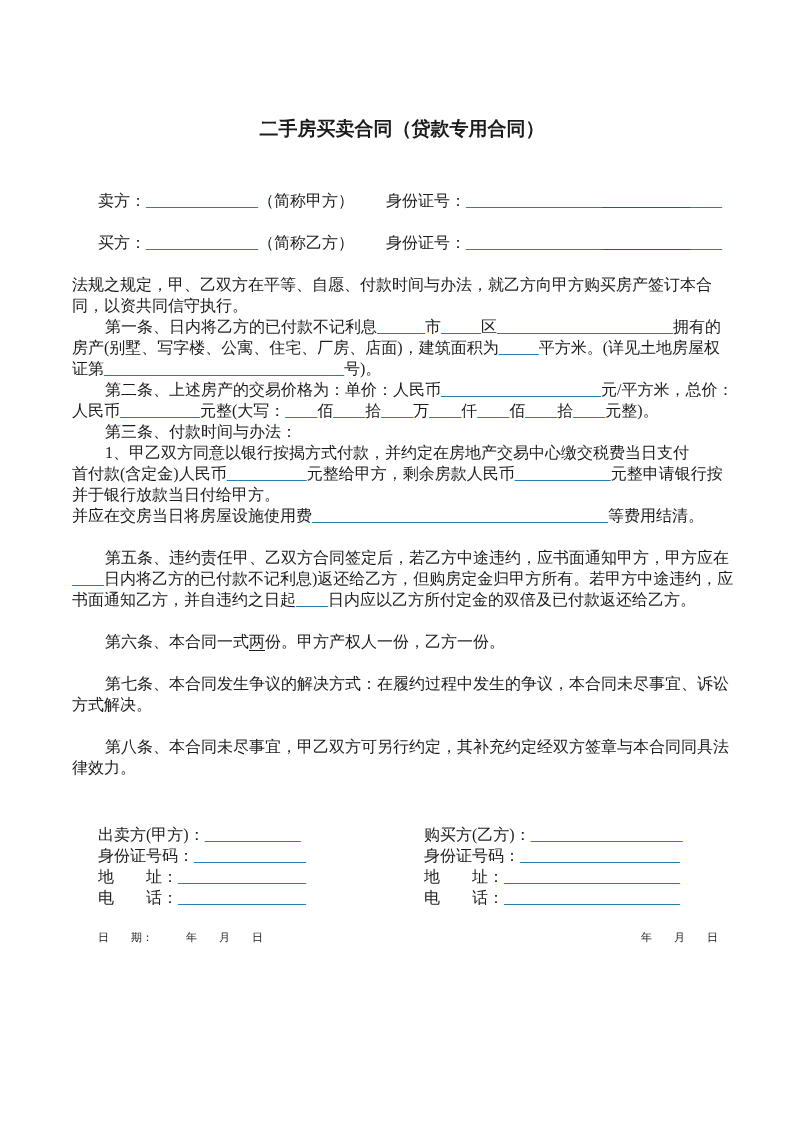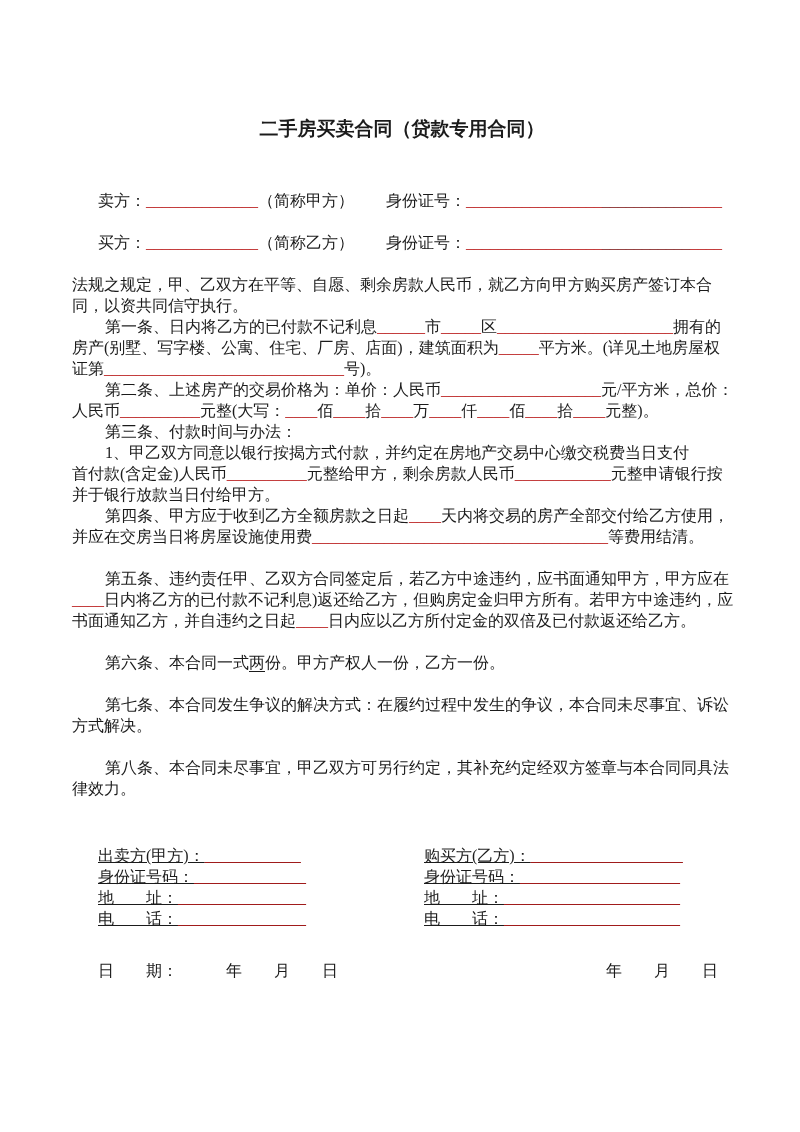--- a/index.html
+++ b/index.html
@@ -23,67 +23,65 @@
   }
   .parties{margin-top:50px;}
   .parties .bline{margin-left:26px;margin-bottom:21px;}
   .bline{
     font-size:16px;
     line-height:21px;
     white-space:nowrap;
   }
   .bline.ind{text-indent:33px;}
   .bline.blank{height:21px;}
-  .u-light{color:#b91c1c;}
-  .u-dark{color:#7f1d1d;}
+  .u-light{color:#0369a1;}
+  .u-dark{color:#1d4ed8;text-decoration:underline;}
   .u-char{text-decoration:underline;text-underline-offset:3px;}
   .body-lines{margin-top:0;}
   .sig{
     display:flex;
     margin-top:46px;
     font-size:16px;
     line-height:21.5px;
-    text-decoration:underline;
   }
   .sig-col.left{margin-left:26px;width:326px;flex:0 0 326px;}
   .sig-col.right{flex:1;}
   .dateline{
     display:flex;
     justify-content:space-between;
-    margin-top:31px;
-    font-size:16px;
+    margin-top:19px;
+    font-size:11px;
     line-height:21px;
   }
   .dl-left{margin-left:26px;white-space:nowrap;}
   .dl-right{margin-right:14px;white-space:nowrap;}
 </style>
 </head>
 <body>
 
 <div class="page">
   <div class="title">二手房买卖合同（贷款专用合同）</div>
 
   <div class="parties">
       <div class="bline"><span>卖方：</span><span class="u-light">______________</span><span>（简称甲方）</span><span>　　</span><span>身份证号：</span><span class="u-light">_________________</span><span class="u-dark">___________</span><span class="u-light">____</span></div>
       <div class="bline"><span>买方：</span><span class="u-light">______________</span><span>（简称乙方）</span><span>　　</span><span>身份证号：</span><span class="u-light">_________________</span><span class="u-dark">___________</span><span class="u-light">____</span></div>
     </div>
 
   <div class="body-lines">
-      <div class="bline"><span>法规之规定，甲、乙双方在平等、自愿、剩余房款人民币，就乙方向甲方购买房产签订本合</span></div>
+      <div class="bline"><span>法规之规定，甲、乙双方在平等、自愿、付款时间与办法，就乙方向甲方购买房产签订本合</span></div>
       <div class="bline"><span>同，以资共同信守执行。</span></div>
       <div class="bline ind"><span>第一条、日内将乙方的已付款不记利息</span><span class="u-light">______</span><span>市</span><span class="u-light">_____</span><span>区</span><span class="u-light">______________________</span><span>拥有的</span></div>
       <div class="bline"><span>房产(别墅、写字楼、公寓、住宅、厂房、店面)，建筑面积为</span><span class="u-light">_____</span><span>平方米。(详见土地房屋权</span></div>
       <div class="bline"><span>证第</span><span class="u-light">______________________________</span><span>号)。</span></div>
       <div class="bline ind"><span>第二条、上述房产的交易价格为：单价：人民币</span><span class="u-light">____________________</span><span>元/平方米，总价：</span></div>
       <div class="bline"><span>人民币</span><span class="u-light">__________</span><span>元整(大写：</span><span class="u-light">____</span><span>佰</span><span class="u-light">____</span><span>拾</span><span class="u-light">____</span><span>万</span><span class="u-light">____</span><span>仟</span><span class="u-light">____</span><span>佰</span><span class="u-light">____</span><span>拾</span><span class="u-light">____</span><span>元整)。</span></div>
       <div class="bline ind"><span>第三条、付款时间与办法：</span></div>
       <div class="bline ind"><span>1、甲乙双方同意以银行按揭方式付款，并约定在房地产交易中心缴交税费当日支付</span></div>
       <div class="bline"><span>首付款(含定金)人民币</span><span class="u-light">__________</span><span>元整给甲方，剩余房款人民币</span><span class="u-light">____________</span><span>元整申请银行按</span></div>
       <div class="bline"><span>并于银行放款当日付给甲方。</span></div>
-      <div class="bline ind"><span>第四条、甲方应于收到乙方全额房款之日起</span><span class="u-light">____</span><span>天内将交易的房产全部交付给乙方使用，</span></div>
       <div class="bline"><span>并应在交房当日将房屋设施使用费</span><span class="u-light">_____________________________________</span><span>等费用结清。</span></div>
       <div class="bline blank">&nbsp;</div>
       <div class="bline ind"><span>第五条、违约责任甲、乙双方合同签定后，若乙方中途违约，应书面通知甲方，甲方应在</span></div>
       <div class="bline"><span class="u-light">____</span><span>日内将乙方的已付款不记利息)返还给乙方，但购房定金归甲方所有。若甲方中途违约，应</span></div>
       <div class="bline"><span>书面通知乙方，并自违约之日起</span><span class="u-light">____</span><span>日内应以乙方所付定金的双倍及已付款返还给乙方。</span></div>
       <div class="bline blank">&nbsp;</div>
       <div class="bline ind"><span>第六条、本合同一式</span><span class="u-char">两</span><span>份。甲方产权人一份，乙方一份。</span></div>
       <div class="bline blank">&nbsp;</div>
       <div class="bline ind"><span>第七条、本合同发生争议的解决方式：在履约过程中发生的争议，本合同未尽事宜、诉讼</span></div>
       <div class="bline"><span>方式解决。</span></div>

